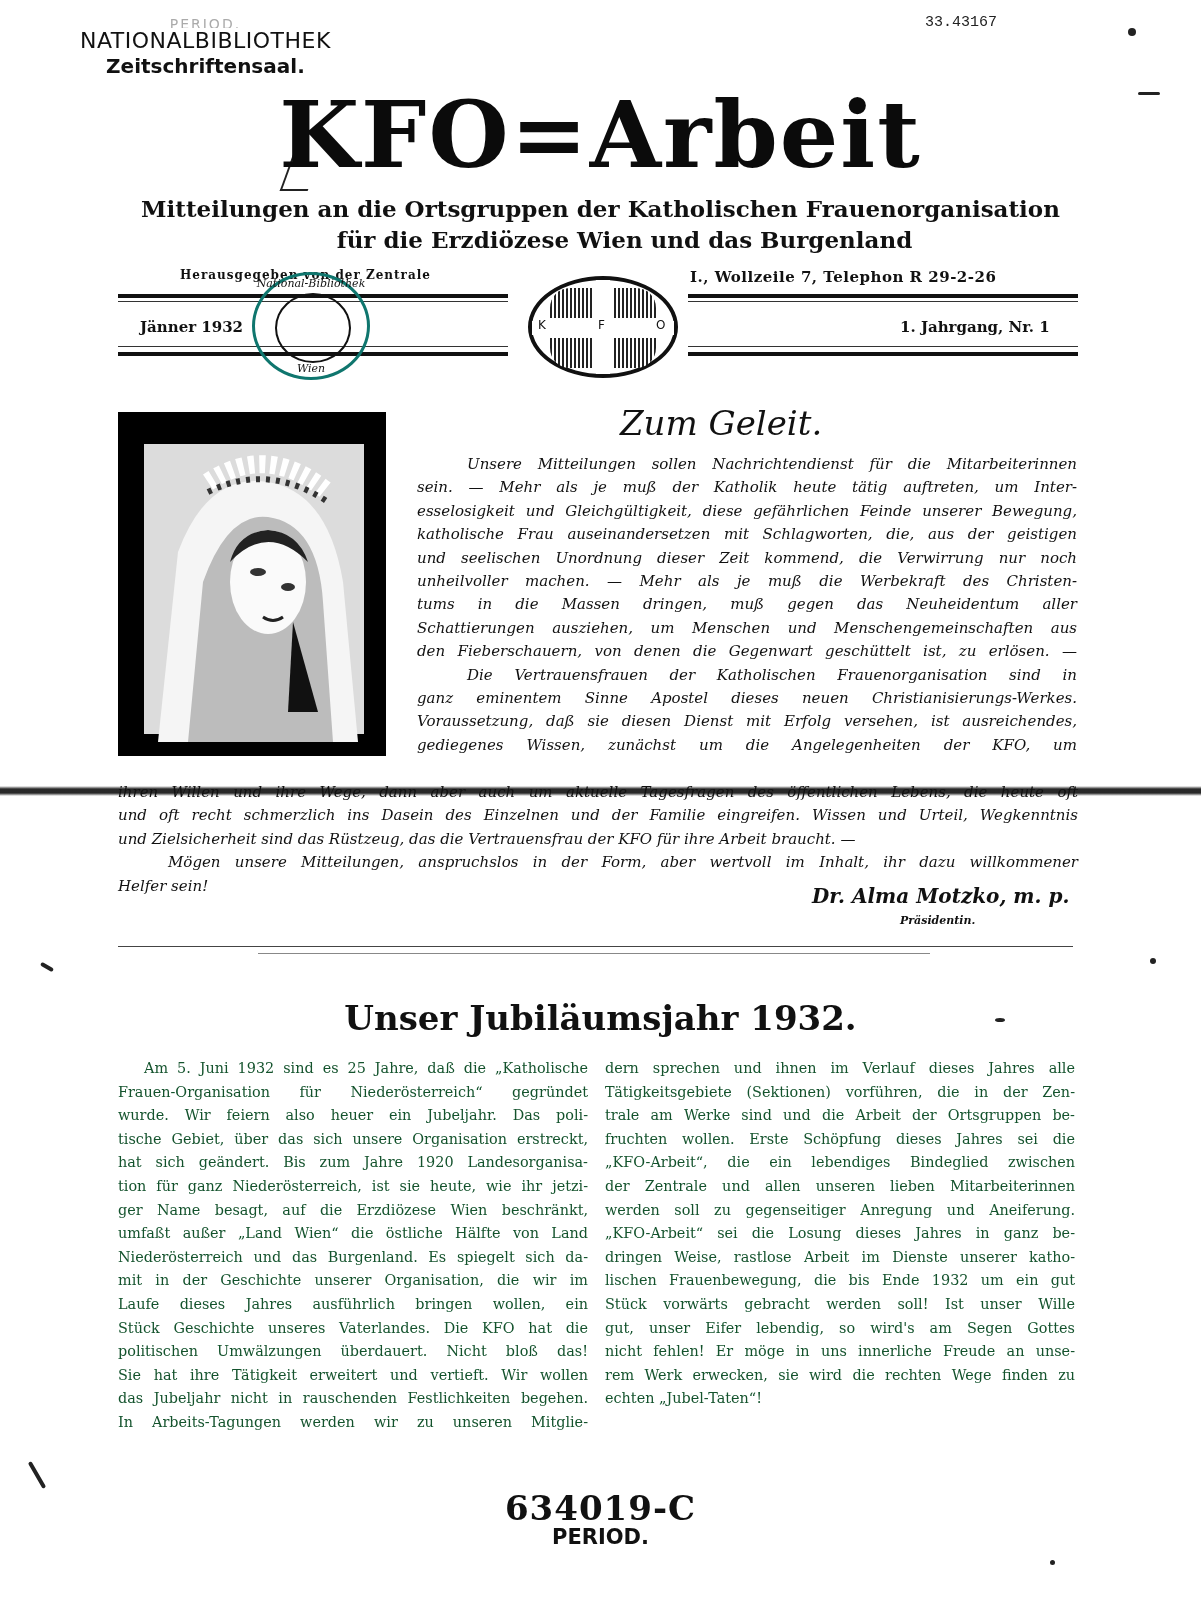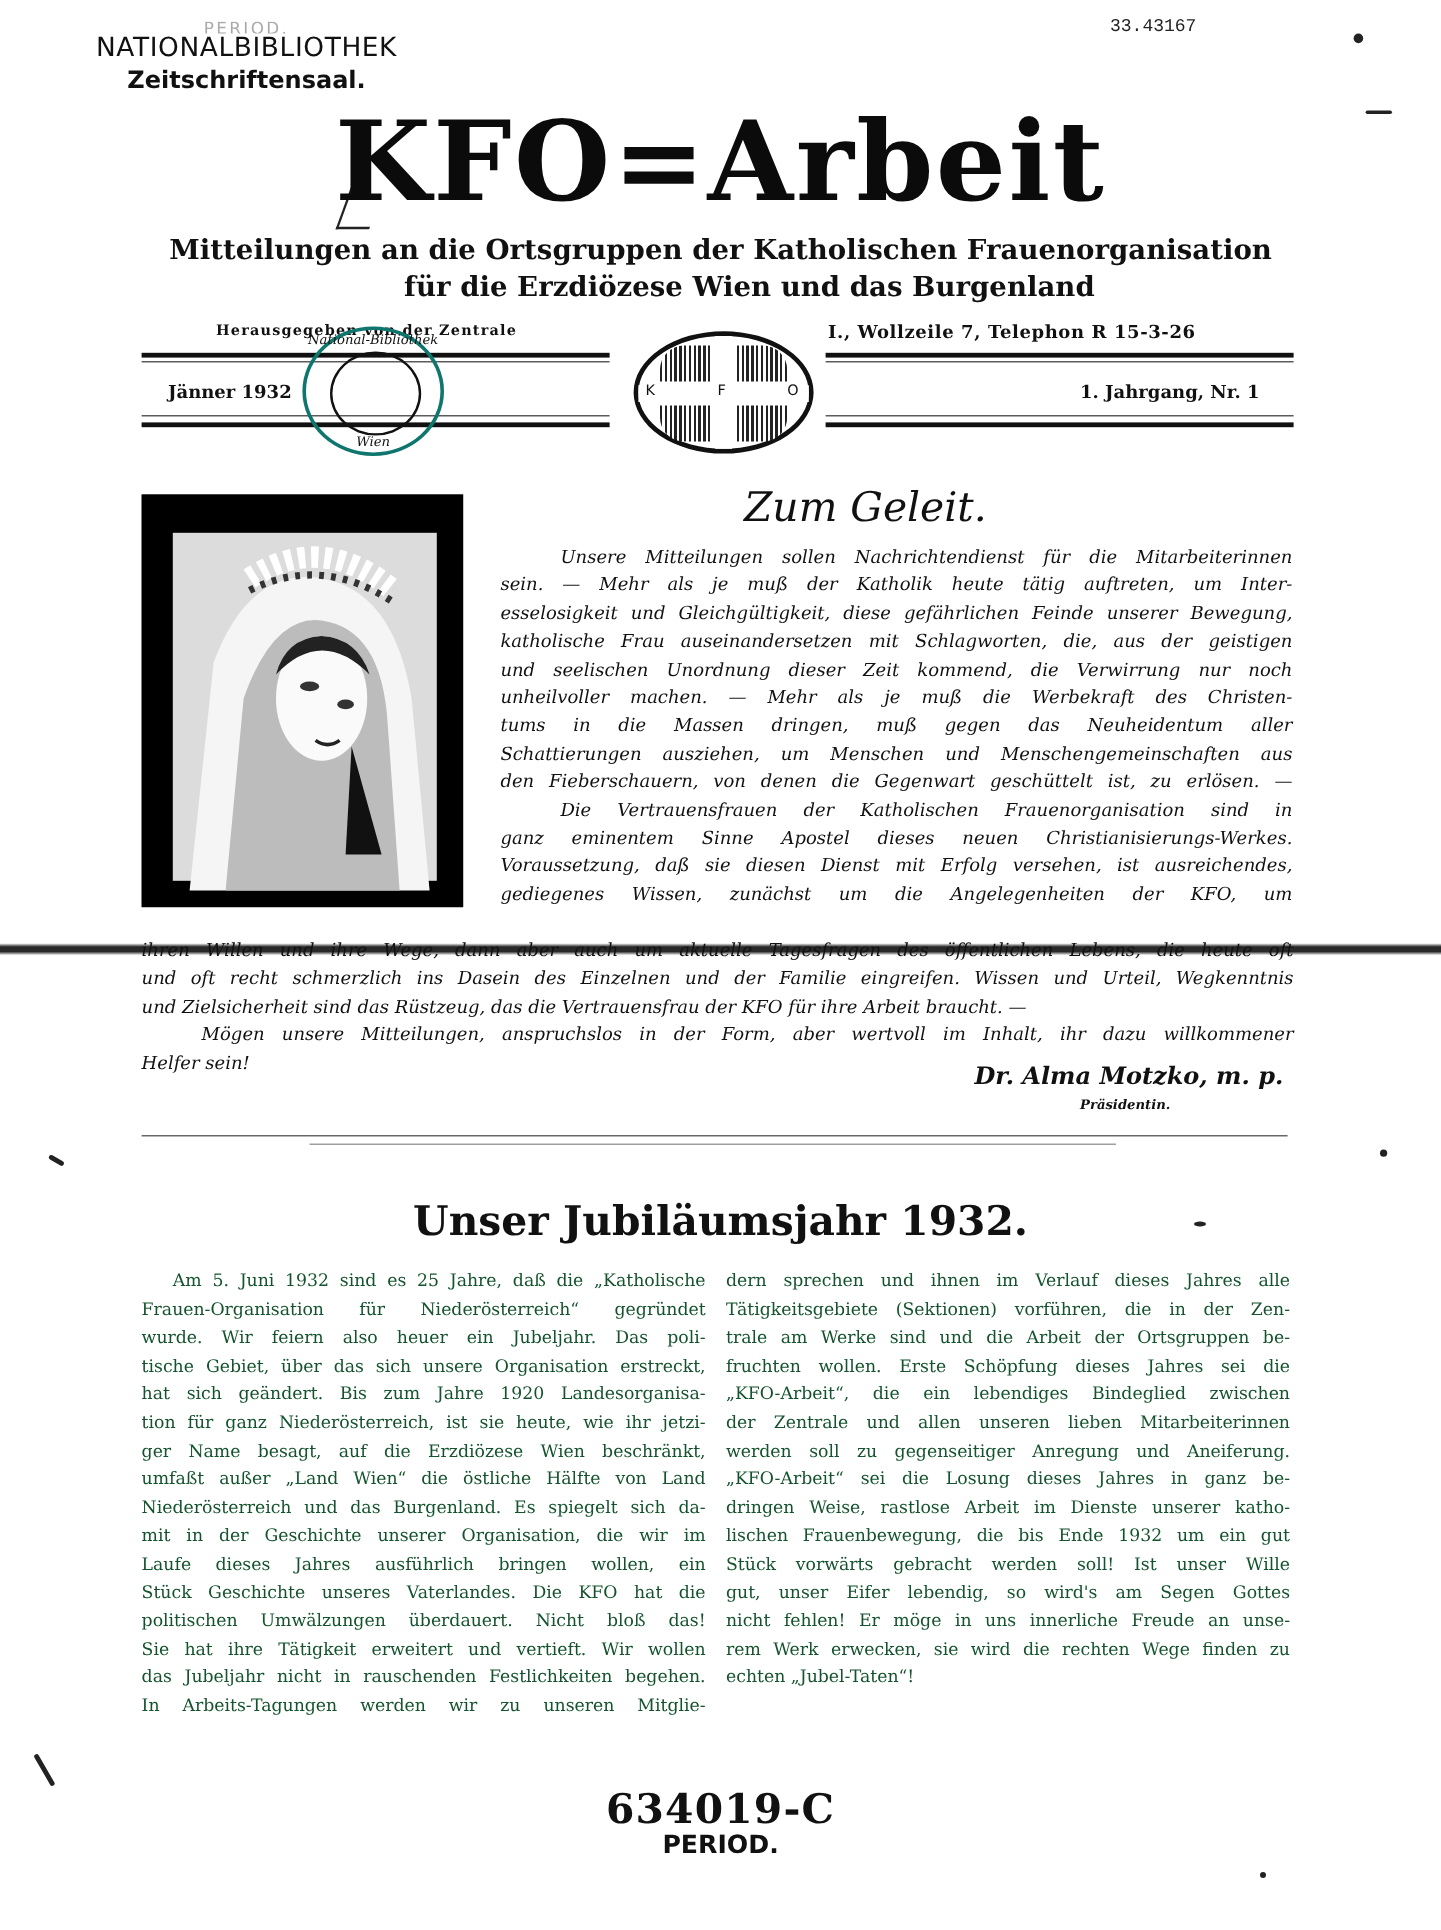--- a/index.html
+++ b/index.html
@@ -83,21 +83,21 @@
 </div>
 
 <div class="abs handnum">33.43167</div>
 
 <div class="abs tick"></div>
 <div class="abs masthead">KFO=Arbeit</div>
 <div class="abs subtitle sub1">Mitteilungen an die Ortsgruppen der Katholischen Frauenorganisation</div>
 <div class="abs subtitle sub2">für die Erzdiözese Wien und das Burgenland</div>
 
 <div class="abs hdr-left">Herausgegeben von der Zentrale</div>
-<div class="abs hdr-right">I., Wollzeile 7, Telephon R 15-3-26</div>
+<div class="abs hdr-right">I., Wollzeile 7, Telephon R 29-2-26</div>
 
 <div class="abs rule-thick" style="left:118px; top:294px; width:390px;"></div>
 <div class="abs rule-thin" style="left:118px; top:301px; width:390px;"></div>
 <div class="abs rule-thin" style="left:118px; top:346px; width:390px;"></div>
 <div class="abs rule-thick" style="left:118px; top:352px; width:390px;"></div>
 <div class="abs rule-thick" style="left:688px; top:294px; width:390px;"></div>
 <div class="abs rule-thin" style="left:688px; top:301px; width:390px;"></div>
 <div class="abs rule-thin" style="left:688px; top:346px; width:390px;"></div>
 <div class="abs rule-thick" style="left:688px; top:352px; width:390px;"></div>
 

